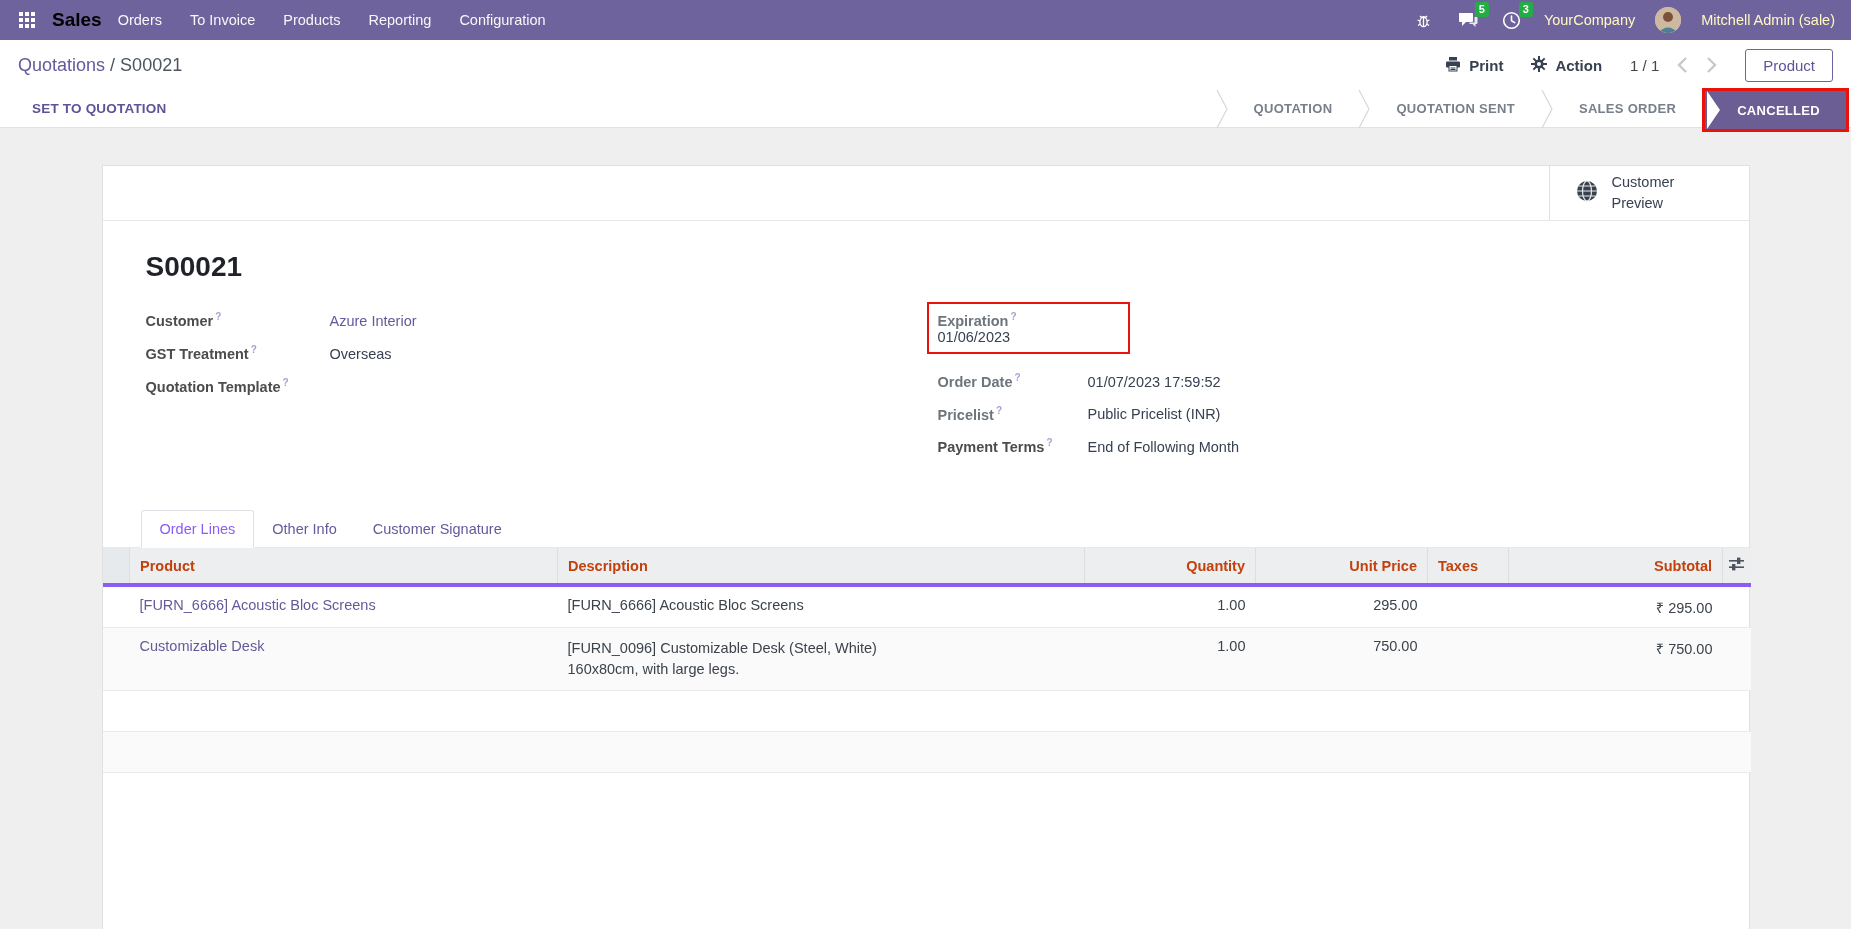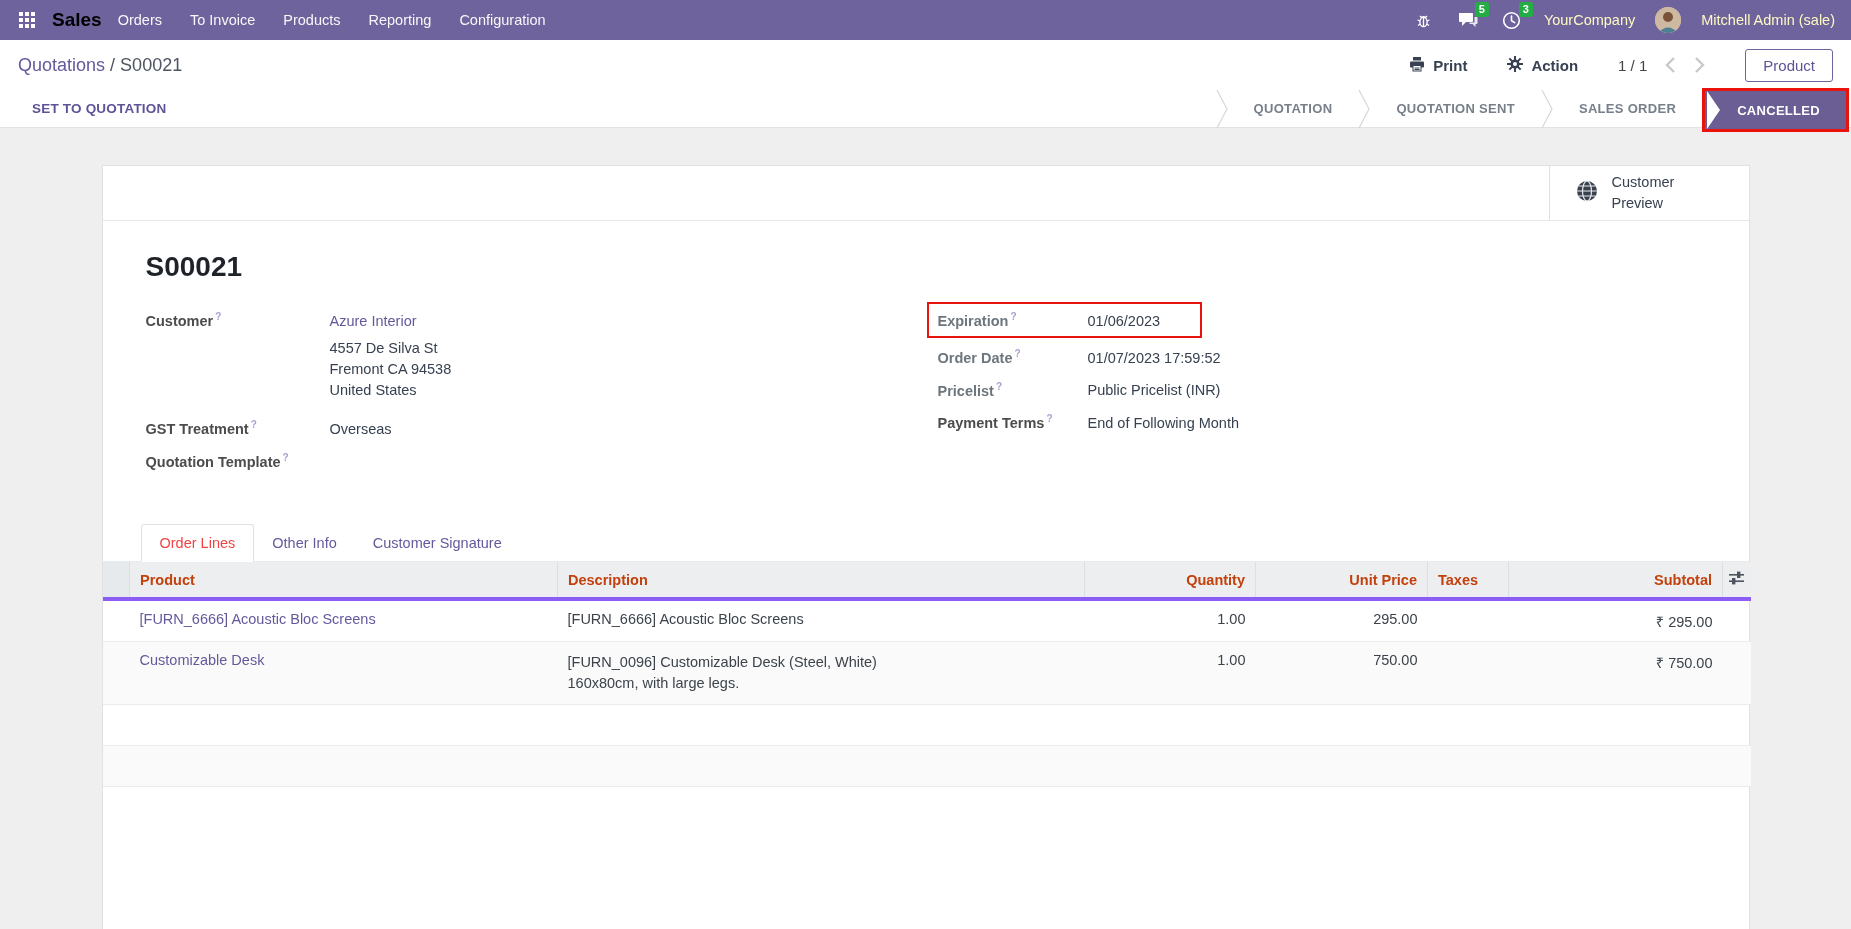--- a/index.html
+++ b/index.html
@@ -18,21 +18,21 @@
   .nav-right .txt { color:#fef9c3; font-size:14.5px; }
   .icon-wrap { position:relative; width:24px; height:24px; display:flex; align-items:center; justify-content:center; cursor:pointer; }
   .badge { position:absolute; top:-6px; right:-9px; background:#23ad44; color:#fff; font-size:11px; font-weight:700; line-height:1; padding:2px 4px; border-radius:2px; }
   .avatar { width:26px; height:26px; border-radius:50%; overflow:hidden; background:#cdb9a2; flex-shrink:0; }
 
   
   .control { height:50px; background:#fff; display:flex; align-items:center; justify-content:space-between; padding:0 18px; }
   .breadcrumb { font-size:18px; }
   .bc-parent { color:#65599c; cursor:pointer; }
   .bc-sep, .bc-current { color:#4c5560; }
-  .cp-right { display:flex; align-items:center; gap:40px; }
+  .cp-right { display:flex; align-items:center; gap:28px; }
   .btn-flat { display:flex; align-items:center; gap:8px; font-size:15px; color:#374151; font-weight:600; cursor:pointer; background:none; border:none; font-family:inherit; }
   .pager-group { display:flex; align-items:center; gap:18px; }
   .pager { font-size:15px; color:#444; }
   .pg-arrow { cursor:default; display:flex; align-items:center; }
   .btn-create { border:1px solid #6e639c; color:#5d5498; background:#fff; font-size:15px; font-weight:500; padding:7px 17px; border-radius:3px; cursor:pointer; font-family:inherit; }
 
   
   .statusbar { height:38px; background:#fff; border-bottom:1px solid #e2e2e2; display:flex; align-items:stretch; justify-content:space-between; padding:0 2px 0 32px; overflow:visible; position:relative; z-index:2; }
   .set-quote { align-self:center; color:#5d5498; font-weight:700; font-size:13.5px; letter-spacing:.2px; cursor:pointer; background:none; border:none; font-family:inherit; }
   .steps { display:flex; align-items:stretch; }
@@ -54,26 +54,26 @@
   .fcol { flex:1; }
   .fcol.right { padding-left:24px; }
   .frow { display:flex; align-items:baseline; margin-bottom:15px; }
   .flabel { width:184px; flex-shrink:0; font-weight:700; color:#4c4c4c; font-size:14.5px; }
   .fcol.right .flabel { width:150px; }
   .flabel.muted { color:#6d757d; }
   sup.help { color:#a99fd0; font-size:10px; margin-left:2px; }
   .fvalue { font-size:14.5px; color:#374151; }
   .fvalue.link { color:#65599c; cursor:pointer; }
   .address { margin:-6px 0 18px 184px; line-height:23px; font-size:14.5px; color:#374151; }
-  .red-field { border:2px solid #e8130d; display:flex; align-items:baseline; padding:7px 40px 7px 9px; margin:-9px 0 10px -11px; width:fit-content; }
+  .red-field { border:2px solid #e8130d; display:flex; align-items:baseline; padding:7px 40px 7px 9px; margin:-9px 0 18px -11px; width:fit-content;flex-direction:column; }
 
   
   .tabs { display:flex; align-items:flex-end; padding-left:38px; margin-top:40px; border-bottom:1px solid #e8eaec; }
   .tab { padding:10px 18px; font-size:14.5px; cursor:pointer; background:none; border:none; font-family:inherit; }
-  .tab.active { border:1px solid #dee2e6; border-bottom:1px solid #fff; margin-bottom:-1px; border-radius:3px 3px 0 0; color:#ef4444; background:#fff; }
+  .tab.active { border:1px solid #dee2e6; border-bottom:1px solid #fff; margin-bottom:-1px; border-radius:3px 3px 0 0; color:#8b5cf6; background:#fff; }
   .tab.inactive { color:#65599c; }
 
   
   table.olines { width:100%; border-collapse:collapse; font-size:14.5px; table-layout:fixed; }
   .olines thead th { background:#eceef0; color:#c2410c; font-weight:700; text-align:left; padding:9px 10px; border-right:1px solid #dcdfe2; border-bottom:4px solid #8b5cf6; }
   .olines thead th.handle { background:#e7eaed; }
   .olines thead th:last-child { border-right:none; }
   .olines th.num, .olines td.num { text-align:right; }
   .olines tbody td { padding:10px; border-bottom:1px solid #ebebeb; vertical-align:top; color:#3c434b; }
   .olines tbody tr.odd { background:#fafafa; }
@@ -258,25 +258,20 @@
     </div>
 
     <h1 class="doc-title">S00021</h1>
 
     <div class="fields">
 
       <div class="fcol">
         <div class="frow">
           <span class="flabel"><span>Customer</span><sup class="help">?</sup></span>
           <span class="fvalue link">Azure Interior</span>
-        </div>
-        <div class="address">
-          <span class="desc-line">4557 De Silva St</span>
-          <span class="desc-line">Fremont CA 94538</span>
-          <span class="desc-line">United States</span>
         </div>
         <div class="frow">
           <span class="flabel"><span>GST Treatment</span><sup class="help">?</sup></span>
           <span class="fvalue">Overseas</span>
         </div>
         <div class="frow">
           <span class="flabel"><span>Quotation Template</span><sup class="help">?</sup></span>
           <span class="fvalue"></span>
         </div>
       </div>

